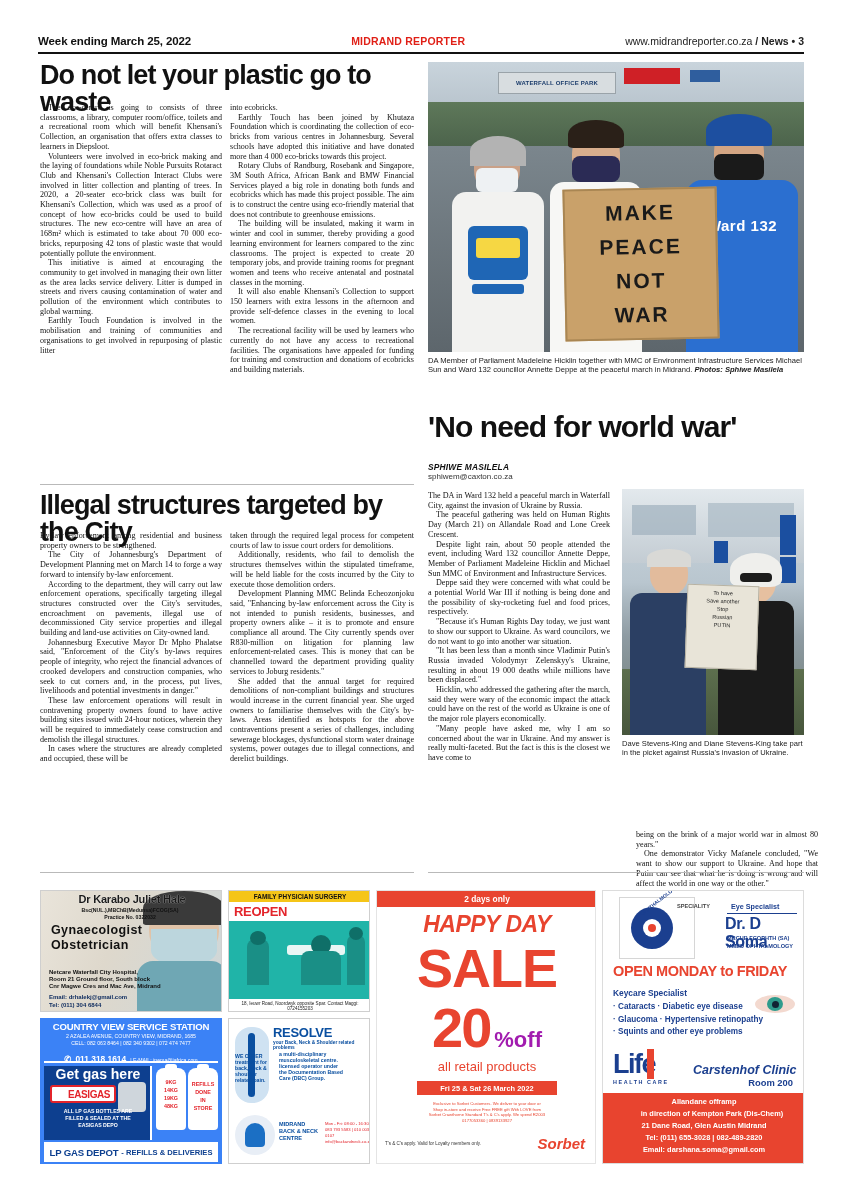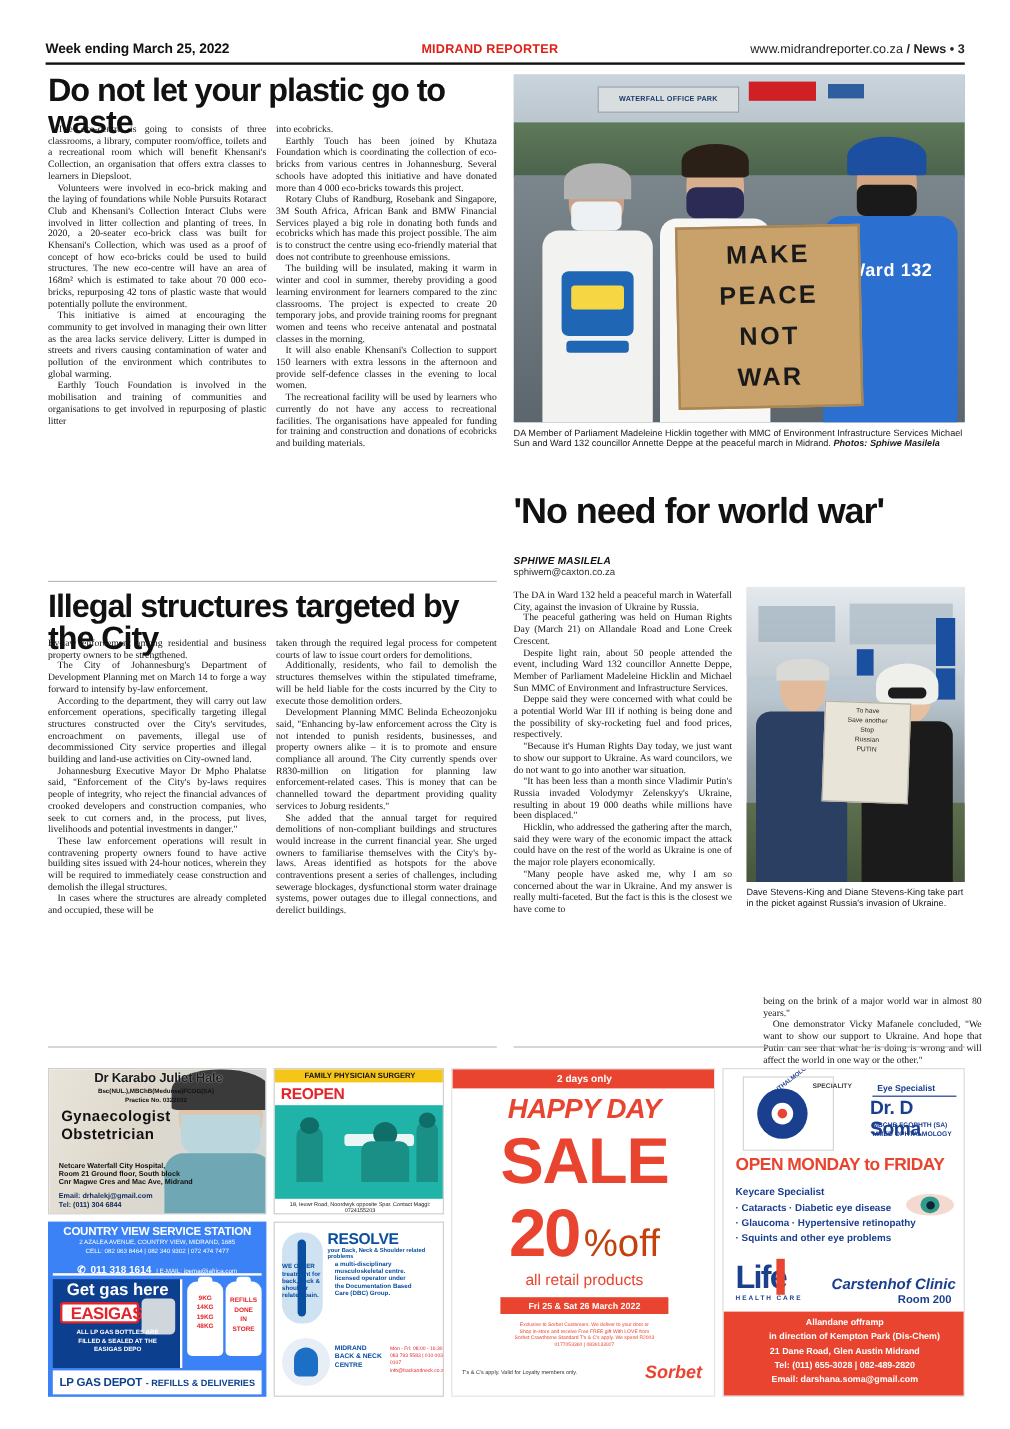--- a/index.html
+++ b/index.html
@@ -286,21 +286,21 @@
       <span class="adtxt" style="font-size:8.4px;font-weight:bold;color:#fff;">011 318 1614</span>
       <span class="adtxt tiny" style="color:#fff;">| E-MAIL: jpema@iafrica.com</span>
     </div>
     <div style="position:absolute;left:4px;top:43px;width:174px;height:2px;background:#fff;"></div>
 
     <div style="position:absolute;left:4px;top:48px;width:108px;height:74px;background:#0d3f8f;border-right:2px solid #fff;">
       <div class="adtxt" style="position:absolute;left:0;top:0;width:108px;text-align:center;
                   font-size:14px;font-weight:bold;color:#fff;">Get gas here</div>
       <div style="position:absolute;left:6px;top:19px;width:66px;height:18px;background:#fff;border:2px solid #e3242b;border-radius:3px;
                   display:flex;align-items:center;justify-content:center;">
-        <span class="adtxt" style="font-size:14px;font-weight:bold;color:#e3242b;letter-spacing:-0.4px;margin-left:12px;">EASIGAS</span>
+        <span class="adtxt" style="font-size:10px;font-weight:bold;color:#e3242b;letter-spacing:-0.4px;margin-left:12px;">EASIGAS</span>
       </div>
       <div style="position:absolute;right:4px;top:16px;width:28px;height:30px;background:#cfd6dc;border-radius:4px;"></div>
       <div class="adtxt tiny" style="position:absolute;left:0;top:42px;width:108px;text-align:center;font-weight:bold;color:#fff;">ALL LP GAS BOTTLES ARE</div>
       <div class="adtxt tiny" style="position:absolute;left:0;top:49px;width:108px;text-align:center;font-weight:bold;color:#fff;">FILLED &amp; SEALED AT THE</div>
       <div class="adtxt tiny" style="position:absolute;left:0;top:56px;width:108px;text-align:center;font-weight:bold;color:#fff;">EASIGAS DEPO</div>
     </div>
 
     <div style="position:absolute;left:116px;top:50px;width:30px;height:62px;background:#fff;border-radius:8px 8px 4px 4px;">
       <div style="position:absolute;left:9px;top:-4px;width:12px;height:7px;background:#fff;border-radius:3px;"></div>
       <div id="gas-sizes" style="position:absolute;left:0;top:10px;width:30px;text-align:center;">
@@ -380,21 +380,21 @@
 
   <div class="ad" style="left:376px;top:890px;width:220px;height:274px;background:#fff;border:1px solid #e4e4e4;">
     <div style="position:absolute;left:0;top:0;width:220px;height:16px;background:#e8442f;"></div>
     <div class="adtxt" style="position:absolute;left:0;top:3px;width:220px;text-align:center;font-size:8.4px;font-weight:bold;color:#fff;">2 days only</div>
     <div class="adtxt" style="position:absolute;left:0;top:52px;width:220px;text-align:center;font-size:54px;font-weight:bold;
                 color:#e8442f;line-height:50px;letter-spacing:-1px;">SALE</div>
     <div class="adtxt" style="position:absolute;left:0;top:20px;width:220px;text-align:center;font-size:23px;font-weight:bold;
                 color:#e8442f;font-style:italic;letter-spacing:-0.5px;">HAPPY DAY</div>
     <div style="position:absolute;left:0;top:104px;width:220px;text-align:center;">
       <span class="adtxt" style="font-size:56px;font-weight:bold;color:#e8442f;letter-spacing:-2px;">20</span>
-      <span class="adtxt" style="font-size:32px;font-weight:normal;color:#c2410c;">%off</span>
+      <span class="adtxt" style="font-size:22px;font-weight:bold;color:#a21caf;">%off</span>
     </div>
     <div class="adtxt" style="position:absolute;left:0;top:168px;width:220px;text-align:center;font-size:13px;color:#e8442f;">all retail products</div>
     <div style="position:absolute;left:40px;top:190px;width:140px;height:14px;background:#e8442f;display:flex;align-items:center;justify-content:center;">
       <span class="adtxt" style="font-size:7.4px;font-weight:bold;color:#fff;">Fri 25 &amp; Sat 26 March 2022</span>
     </div>
     <div class="adtxt" style="position:absolute;left:10px;top:210px;width:200px;text-align:center;font-size:4.2px;color:#e8442f;line-height:5.6px;">
       <span style="display:block;">Exclusive to Sorbet Customers. We deliver to your door or</span>
       <span style="display:block;">Shop in-store and receive Free  FREE gift With LOVE from</span>
       <span style="display:block;">Sorbet Crawthorne Standard T's &amp; C's apply. We spend R2003</span>
       <span style="display:block;">0177053360 | 0839133927</span>

